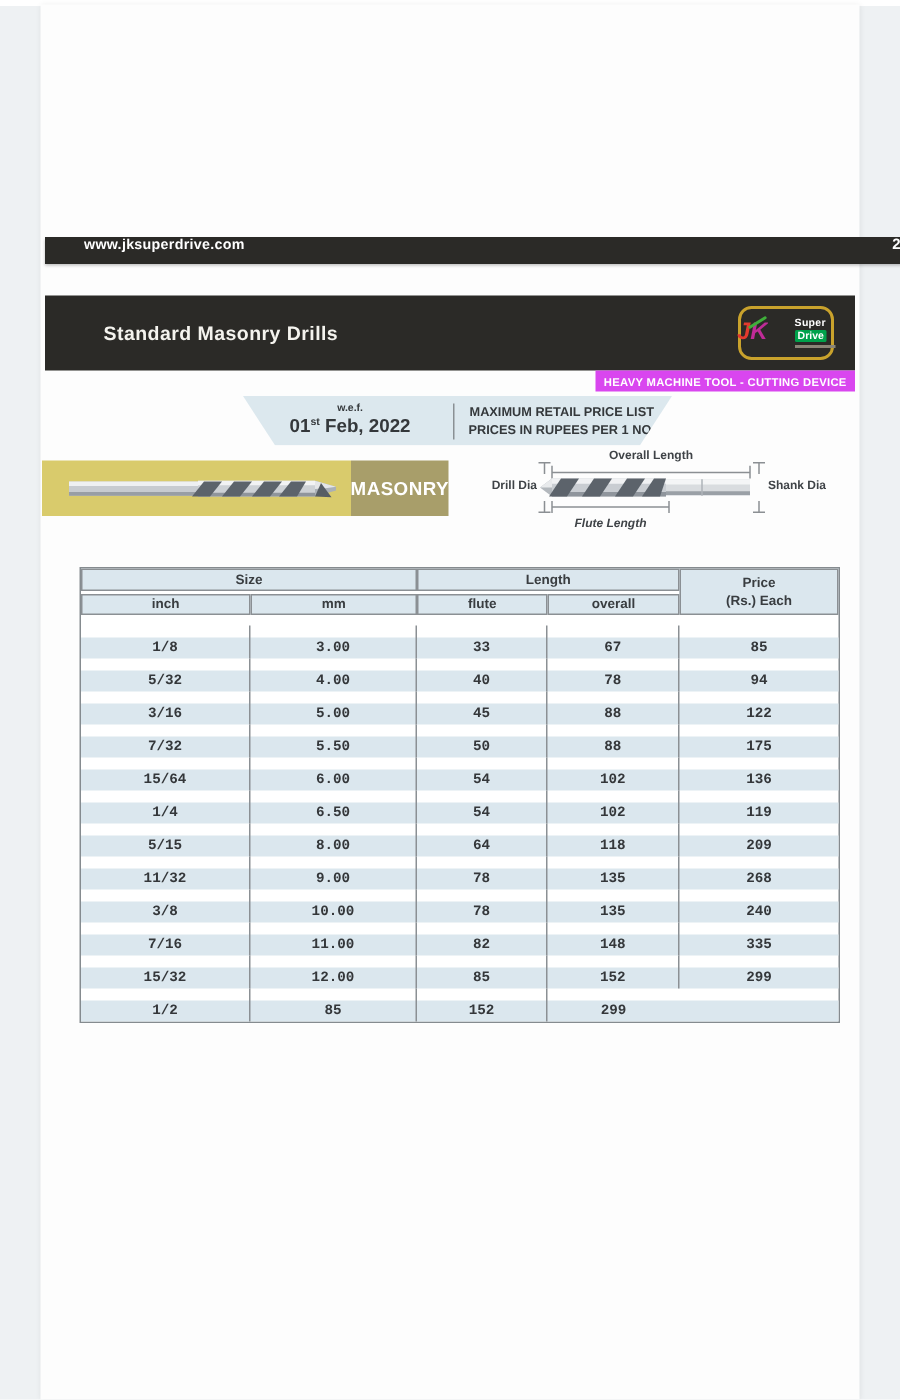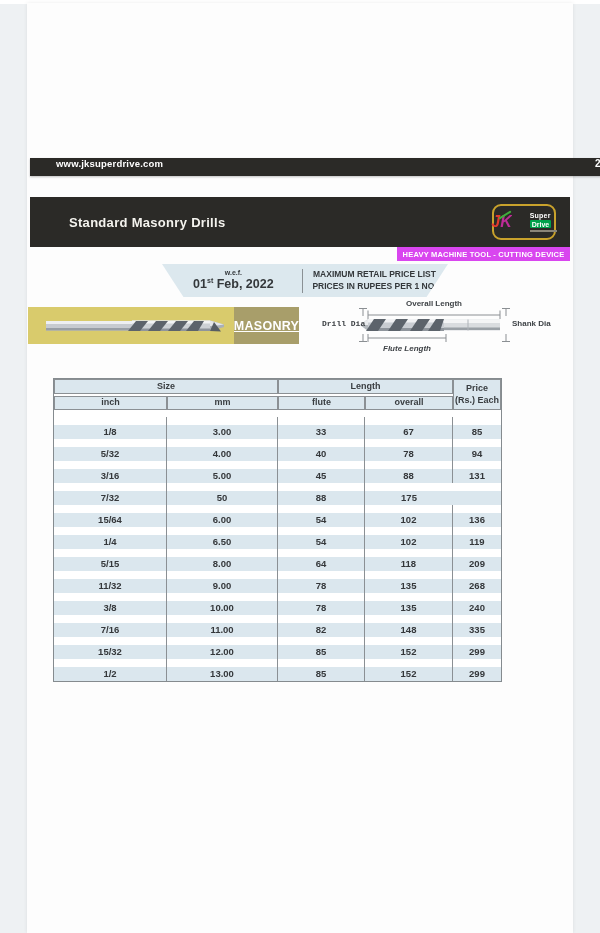--- a/index.html
+++ b/index.html
@@ -70,56 +70,56 @@
   .wef-date{font-size:12.5px;font-weight:800;margin-top:1px;}
   .wef-date sup{font-size:7px;}
   .wef-divider{width:1px;height:24px;background:#8a9094;margin:0 9px;}
   .wef-right{text-align:center;font-size:8.5px;font-weight:800;line-height:1.4;}
 
   
   .product-strip{position:absolute;left:28px;top:307px;width:271px;height:37px;display:flex;}
   .product-photo{flex:1;background:#d9cb6c;position:relative;overflow:hidden;}
   .product-category{
     width:65px;background:#a89e6a;color:#fff;font-size:12.5px;font-weight:800;
-    letter-spacing:.3px;display:flex;align-items:center;justify-content:center;text-decoration:underline;
+    letter-spacing:.3px;display:flex;align-items:center;justify-content:center;
   }
 
   
   .diagram{position:absolute;left:322px;top:299px;width:248px;height:58px;}
   .diagram .dlabel{position:absolute;font-size:8px;font-weight:600;color:#3f4347;white-space:nowrap;}
   .lbl-overall{left:44px;width:136px;top:0;text-align:center;}
-  .lbl-drilldia{left:0;width:36px;top:20px;text-align:right;font-family:Liberation Mono, monospace;}
+  .lbl-drilldia{left:0;width:36px;top:20px;text-align:right;}
   .lbl-shankdia{left:190px;top:20px;}
   .lbl-flute{left:46px;width:78px;top:45px;text-align:center;font-style:italic;}
   .diagram svg{position:absolute;left:0;top:0;}
 
   
   .price-table{
-    position:absolute;left:53px;top:378px;width:449px;box-sizing:border-box;
+    position:absolute;left:53px;top:378px;width:507px;box-sizing:border-box;
     background:#fff;border:1px solid #858b8f;
   }
   .cols{display:grid;grid-template-columns:113px 111px 87px 88px 1fr;}
   .thead{
     display:grid;grid-template-columns:113px 111px 87px 88px 1fr;
     grid-template-rows:15px 2px 14px;
   }
   .hcell{
     background:#dbe7ee;border:1px solid #8b9094;box-sizing:border-box;
     display:flex;align-items:center;justify-content:center;
     font-size:9px;font-weight:700;color:#393d40;line-height:1.25;
   }
   .h-size{grid-column:1/3;grid-row:1;}
   .h-length{grid-column:3/5;grid-row:1;}
   .h-price{grid-column:5;grid-row:1/4;flex-direction:column;}
   .h-c1{grid-column:1;grid-row:3;}
   .h-c2{grid-column:2;grid-row:3;}
   .h-c3{grid-column:3;grid-row:3;}
   .h-c4{grid-column:4;grid-row:3;}
   .tbody{padding-top:7px;}
-  .trow{position:relative;height:22px;}
+  .trow{position:relative;height:22px;font-family:Liberation Mono, monospace;}
   .trow::before{
     content:'';position:absolute;left:0;right:0;bottom:0;height:14.5px;background:#dbe7ee;
   }
   .tcell{
     position:relative;z-index:1;border-right:1px solid #8b9094;box-sizing:border-box;
     display:flex;align-items:flex-end;justify-content:center;
     font-size:9.5px;font-weight:600;color:#34373a;padding-bottom:3px;line-height:1;
   }
   .tcell:last-child{border-right:none;}
 </style>
@@ -258,24 +258,25 @@
         <div class="tcell">4.00</div>
         <div class="tcell">40</div>
         <div class="tcell">78</div>
         <div class="tcell">94</div>
       </div>
       <div class="trow cols">
         <div class="tcell">3/16</div>
         <div class="tcell">5.00</div>
         <div class="tcell">45</div>
         <div class="tcell">88</div>
-        <div class="tcell">131</div>
+        <div class="tcell">122</div>
       </div>
       <div class="trow cols">
         <div class="tcell">7/32</div>
+        <div class="tcell">5.50</div>
         <div class="tcell">50</div>
         <div class="tcell">88</div>
         <div class="tcell">175</div>
       </div>
       <div class="trow cols">
         <div class="tcell">15/64</div>
         <div class="tcell">6.00</div>
         <div class="tcell">54</div>
         <div class="tcell">102</div>
         <div class="tcell">136</div>
@@ -317,19 +318,18 @@
       </div>
       <div class="trow cols">
         <div class="tcell">15/32</div>
         <div class="tcell">12.00</div>
         <div class="tcell">85</div>
         <div class="tcell">152</div>
         <div class="tcell">299</div>
       </div>
       <div class="trow cols">
         <div class="tcell">1/2</div>
-        <div class="tcell">13.00</div>
         <div class="tcell">85</div>
         <div class="tcell">152</div>
         <div class="tcell">299</div>
       </div>
     </div>
 </div>
 
 </body></html>

